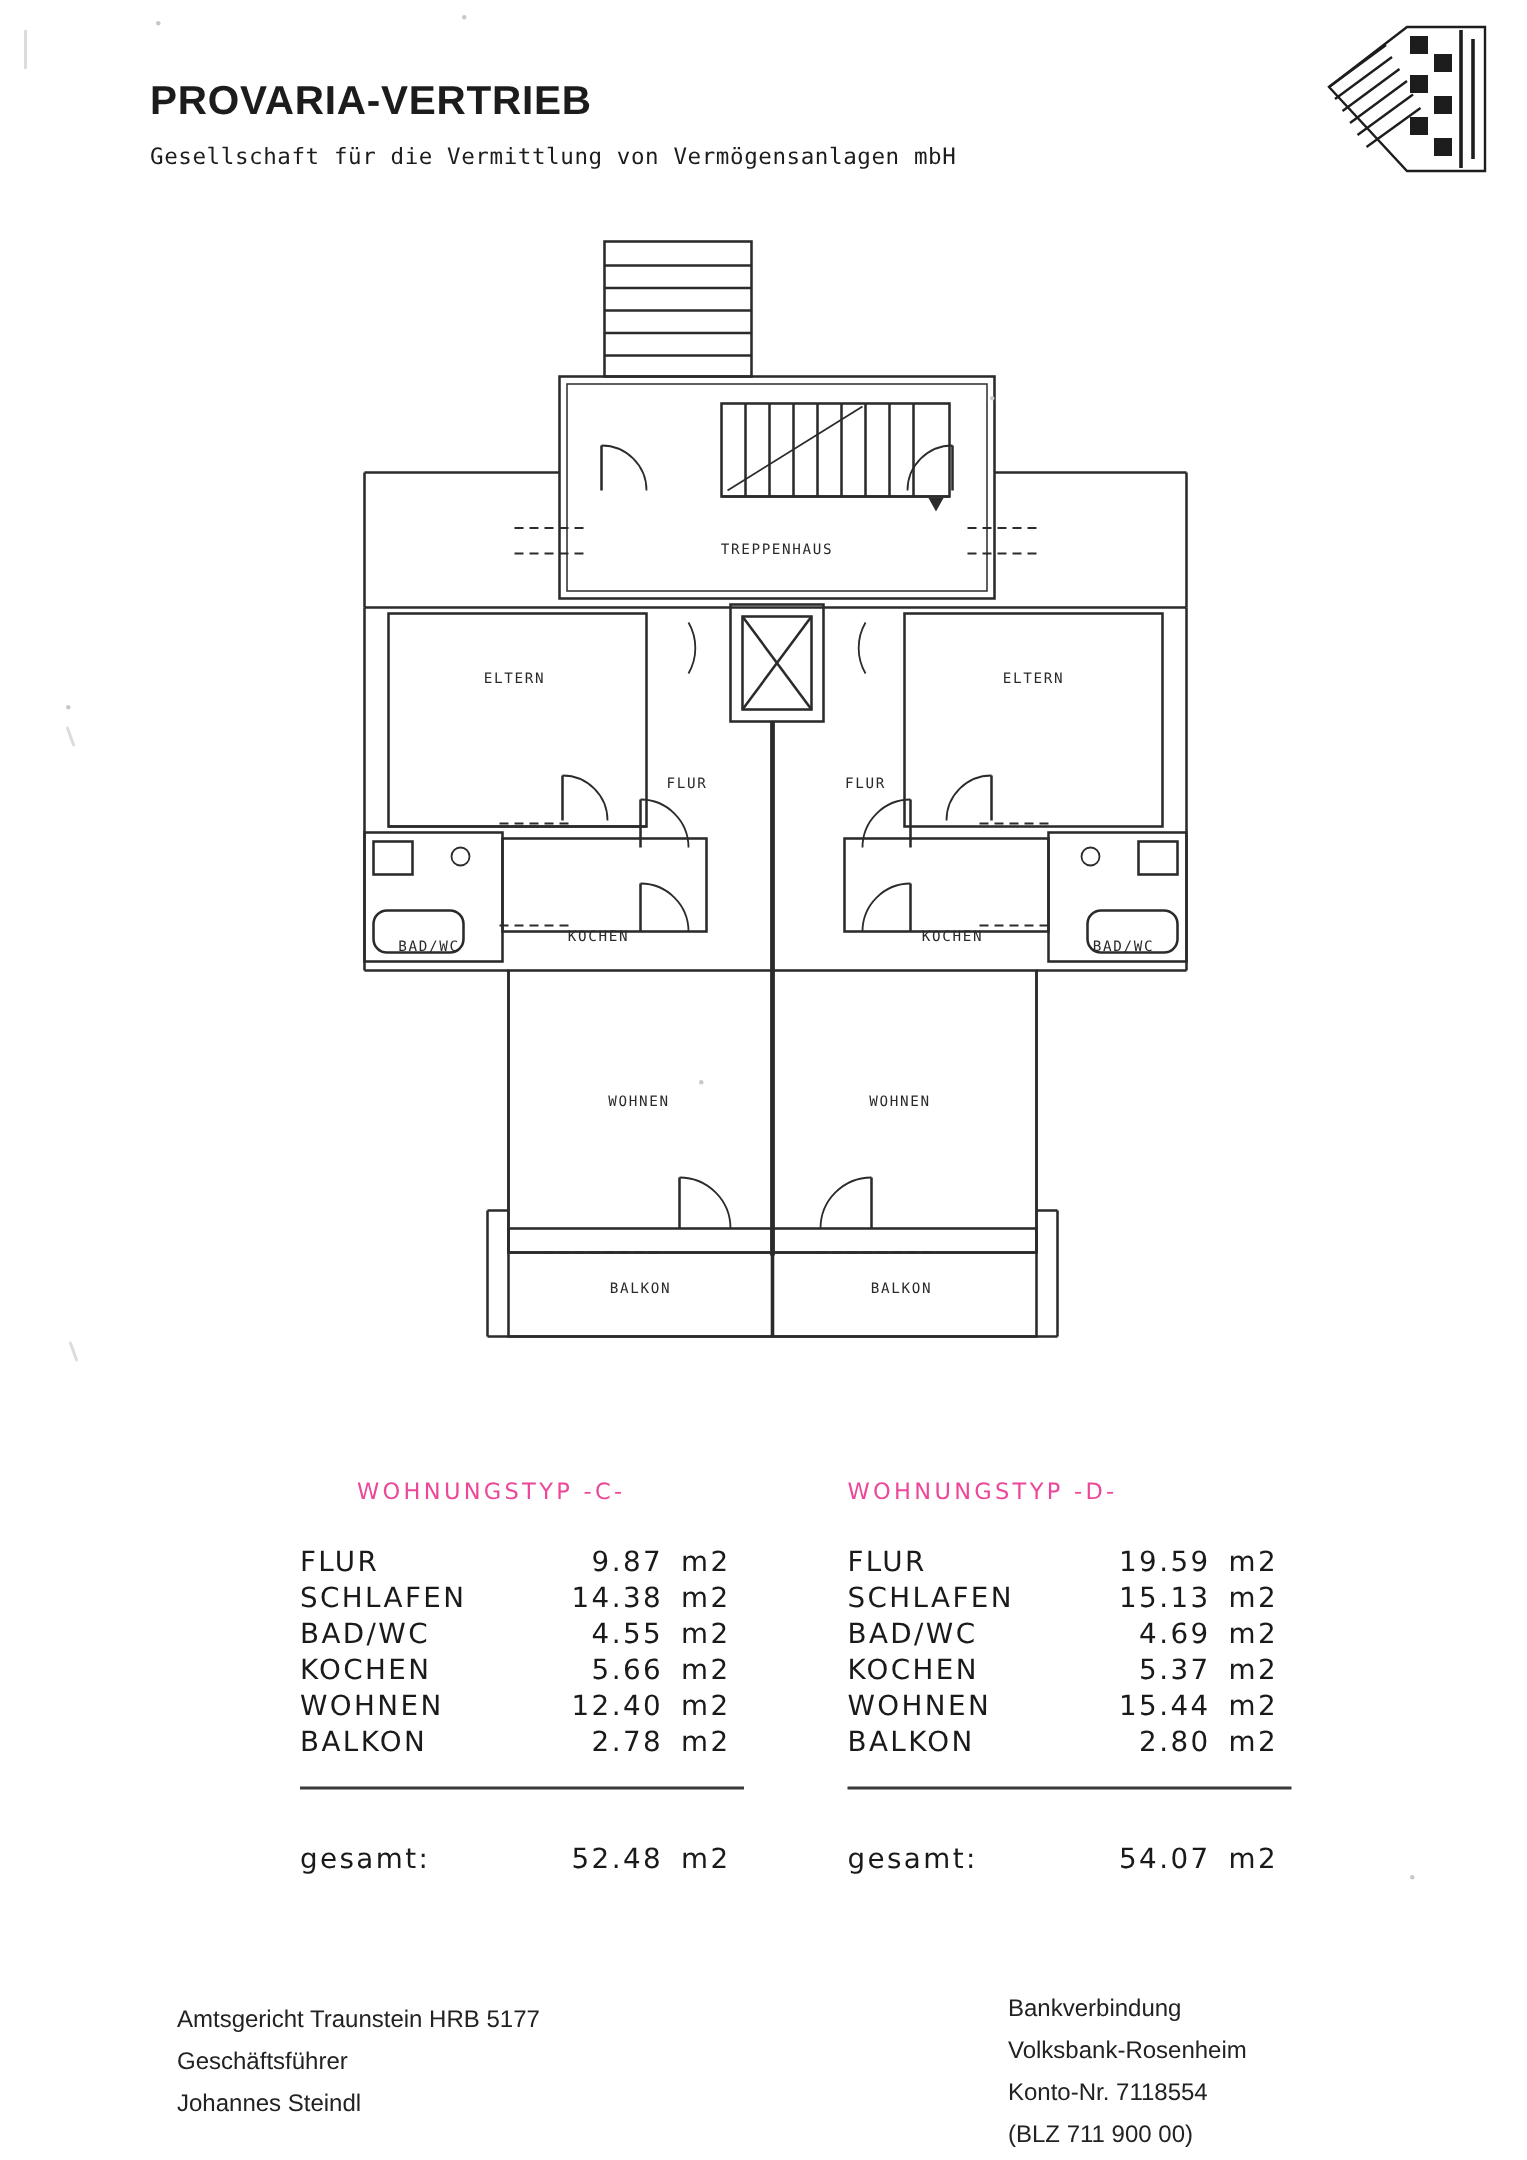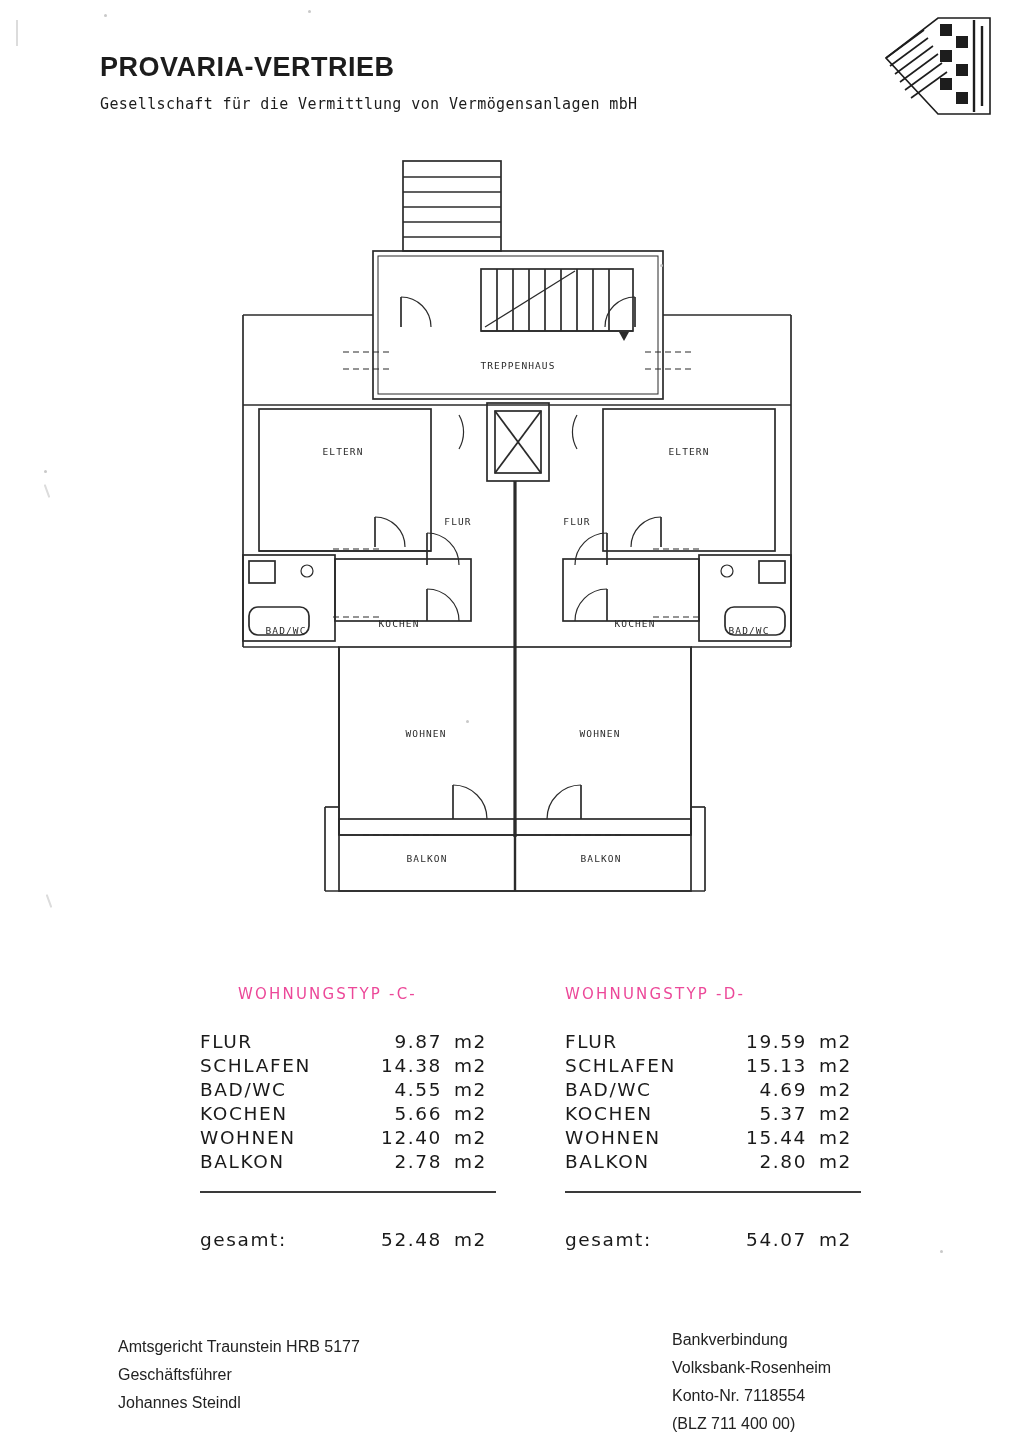--- a/index.html
+++ b/index.html
@@ -409,21 +409,21 @@
 <div class="footer-block" id="footer-left">
   <div>Amtsgericht Traunstein HRB 5177</div>
   <div>Geschäftsführer</div>
   <div>Johannes Steindl</div>
 </div>
 
 <div class="footer-block" id="footer-right">
   <div>Bankverbindung</div>
   <div>Volksbank-Rosenheim</div>
   <div>Konto-Nr. 7118554</div>
-  <div>(BLZ 711 400 00)</div>
+  <div>(BLZ 711 900 00)</div>
 </div>
 
 <div class="speck" style="left:104px;  top:14px;  width:3px; height:3px;"></div>
 <div class="speck" style="left:308px;  top:10px;  width:3px; height:3px;"></div>
 <div class="speck" style="left:660px;  top:264px; width:3px; height:3px;"></div>
 <div class="speck" style="left:466px;  top:720px; width:3px; height:3px;"></div>
 <div class="speck" style="left:940px;  top:1250px;width:3px; height:3px;"></div>
 <div class="speck" style="left:44px;   top:470px; width:3px; height:3px;"></div>
 <div class="edge-mark" style="left:16px; top:20px; width:2px; height:26px;"></div>
 <div class="edge-mark" style="left:40px; top:490px; width:14px; height:2px; border-radius:2px; transform:rotate(70deg);"></div>

